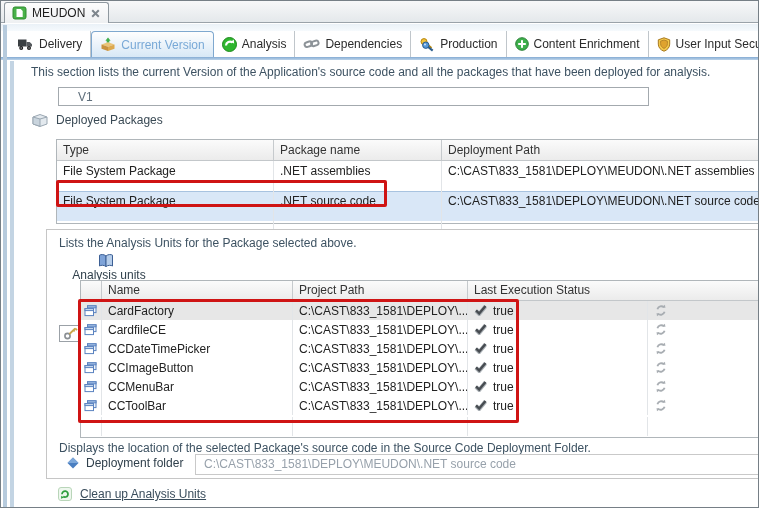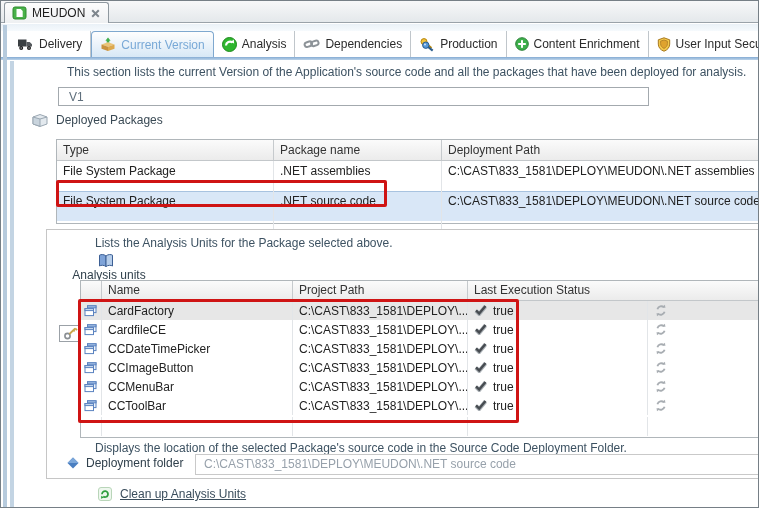--- a/index.html
+++ b/index.html
@@ -20,24 +20,24 @@
     font-size:12px; color:#2b2b2b; white-space:nowrap; cursor:default; }
   .tab.selected { border:1px solid #7fa8cf; border-bottom:none; border-radius:4px 4px 0 0;
     background:linear-gradient(#fefefe,#d8e8f6); color:#79a9d7; }
   .accent-strip { position:absolute; left:0; top:56px; width:100%; height:3px;
     background:linear-gradient(#85abd3,#bcd4ea); }
 
   
   .edge-strip1 { position:absolute; left:2px; top:24px; width:4px; height:482px; background:#b7cbdd; }
   .edge-strip2 { position:absolute; left:9px; top:60px; width:4px; height:446px; background:#c3d4e3; }
 
-  .desc { position:absolute; font-size:12px; color:#3d5262; white-space:nowrap;margin-left:36px; }
+  .desc { position:absolute; font-size:12px; color:#3d5262; white-space:nowrap; }
 
   .version-input { position:absolute; left:57px; top:86px; width:591px; height:19px; border:1px solid #a3a9ae;
-    font-family:"Liberation Sans",sans-serif; font-size:12px; color:#5f6f7c; padding:0 10px; background:#fff; }
+    font-family:"Liberation Sans",sans-serif; font-size:12px; color:#5f6f7c; padding:0 19px; background:#fff; }
 
   .section-title { position:absolute; left:30px; top:112px; display:flex; align-items:center; gap:7px;
     font-size:12px; color:#3a4a55; }
 
   
   .pkg-table { position:absolute; left:55px; top:138px; width:704px; height:85px;
     border:1px solid #b0b6ba; border-right:none; background:#fff; font-size:12px; color:#222; }
   .pkg-hrow { display:flex; height:21px; background:linear-gradient(#fbfbfb,#ebebeb); border-bottom:1px solid #c3c7ca; }
   .pkg-hrow .c { line-height:20px; padding-left:6px; border-right:1px solid #c6cacd; color:#333; overflow:hidden; }
   .pkg-row { display:flex; height:30px; }
@@ -62,21 +62,21 @@
   .au-row.sel { background:#e7e7e7; }
   .au-row .c { height:19px; line-height:18px; padding-left:6px; border-right:1px solid #e2e5e8; white-space:nowrap; overflow:hidden; display:flex; align-items:center; gap:6px; }
   .au-row.filler { height:22px; }
   .c.g{width:21px; padding-left:3px;} .c.n{width:191px;} .c.p{width:175px;} .c.a{width:180px;} .c.l{flex:1;}
 
   .depfolder-row { position:absolute; left:20px; top:226px; display:flex; align-items:center; }
   .depfolder-row .lbl { font-size:12px; color:#30404c; margin-left:7px; }
   .depfolder-field { position:absolute; left:148px; top:224px; width:566px; height:21px; border:1px solid #c9c9c9;
     font-size:12px; color:#97a1ab; line-height:19px; padding-left:8px; white-space:nowrap; overflow:hidden; background:#fff; }
 
-  .cleanup { position:absolute; left:57px; top:486px; display:flex; align-items:flex-start; gap:8px;margin-left:40px; }
+  .cleanup { position:absolute; left:57px; top:486px; display:flex; align-items:flex-start; gap:8px; }
   .cleanup a { font-size:12px; color:#3a4d5c; text-decoration:underline; }
 
   .red-rect { position:absolute; border:3px solid #cf1414; border-radius:2px; z-index:10; pointer-events:none; }
   .rect1 { left:55px; top:179px; width:331px; height:27px; }
   .rect2 { left:77px; top:298px; width:441px; height:124px; }
 
   .icon { display:inline-flex; align-items:center; justify-content:center; }
 </style>
 </head>
 <body>

